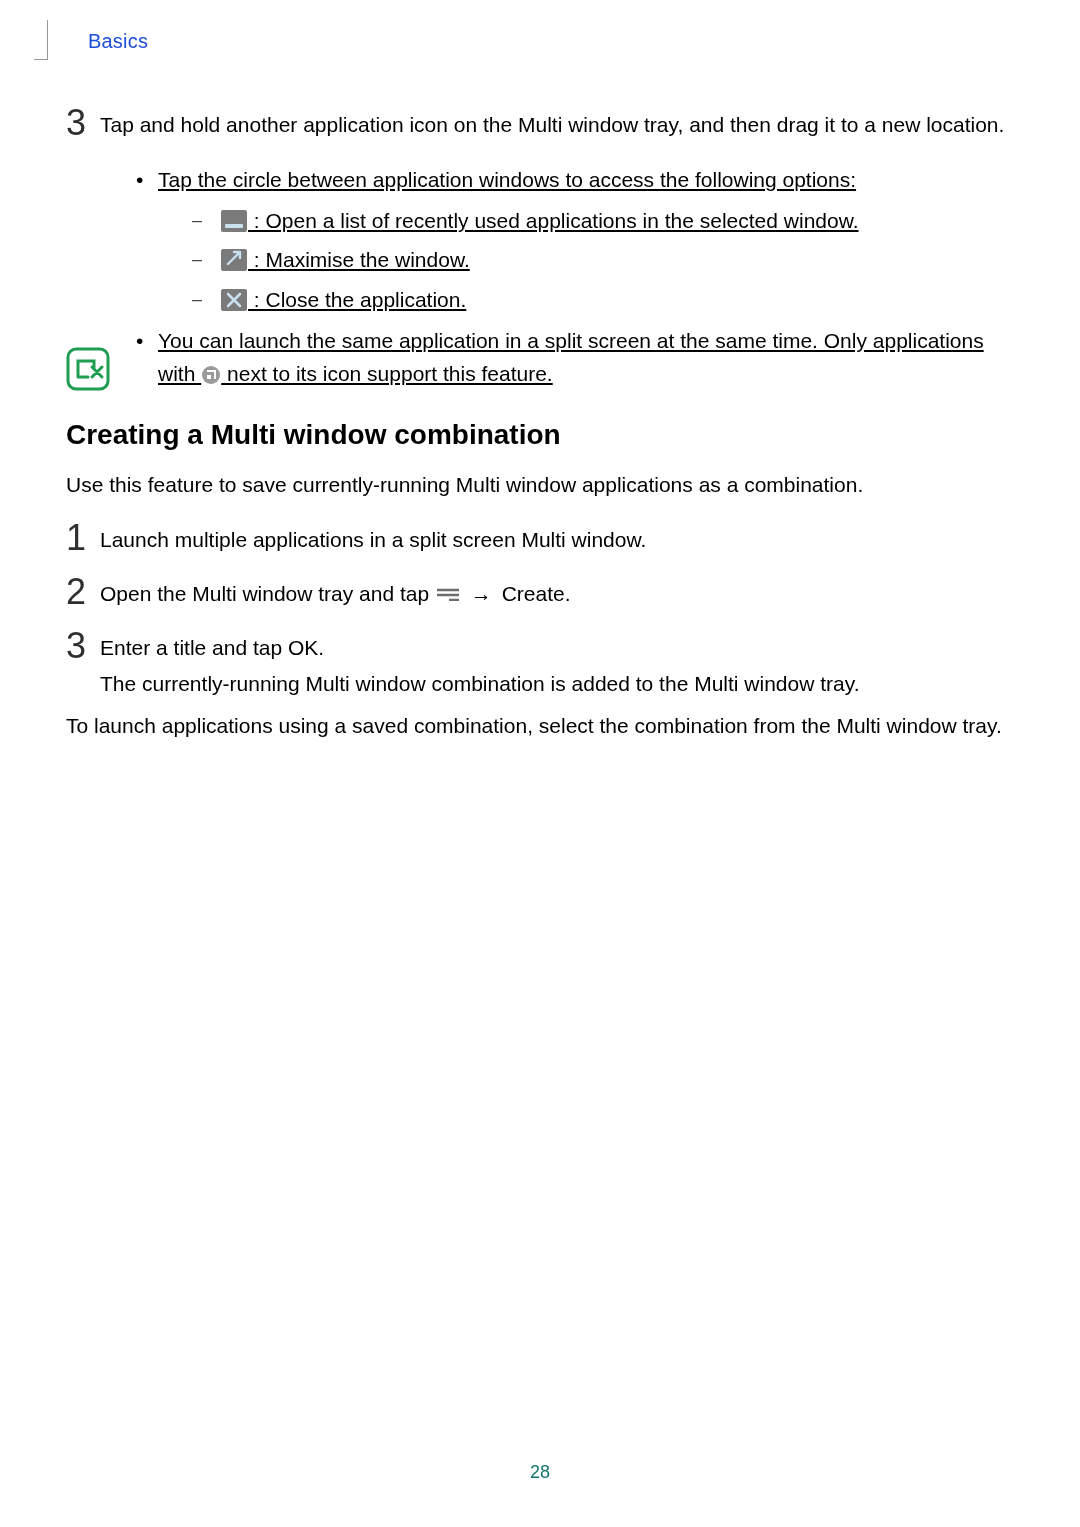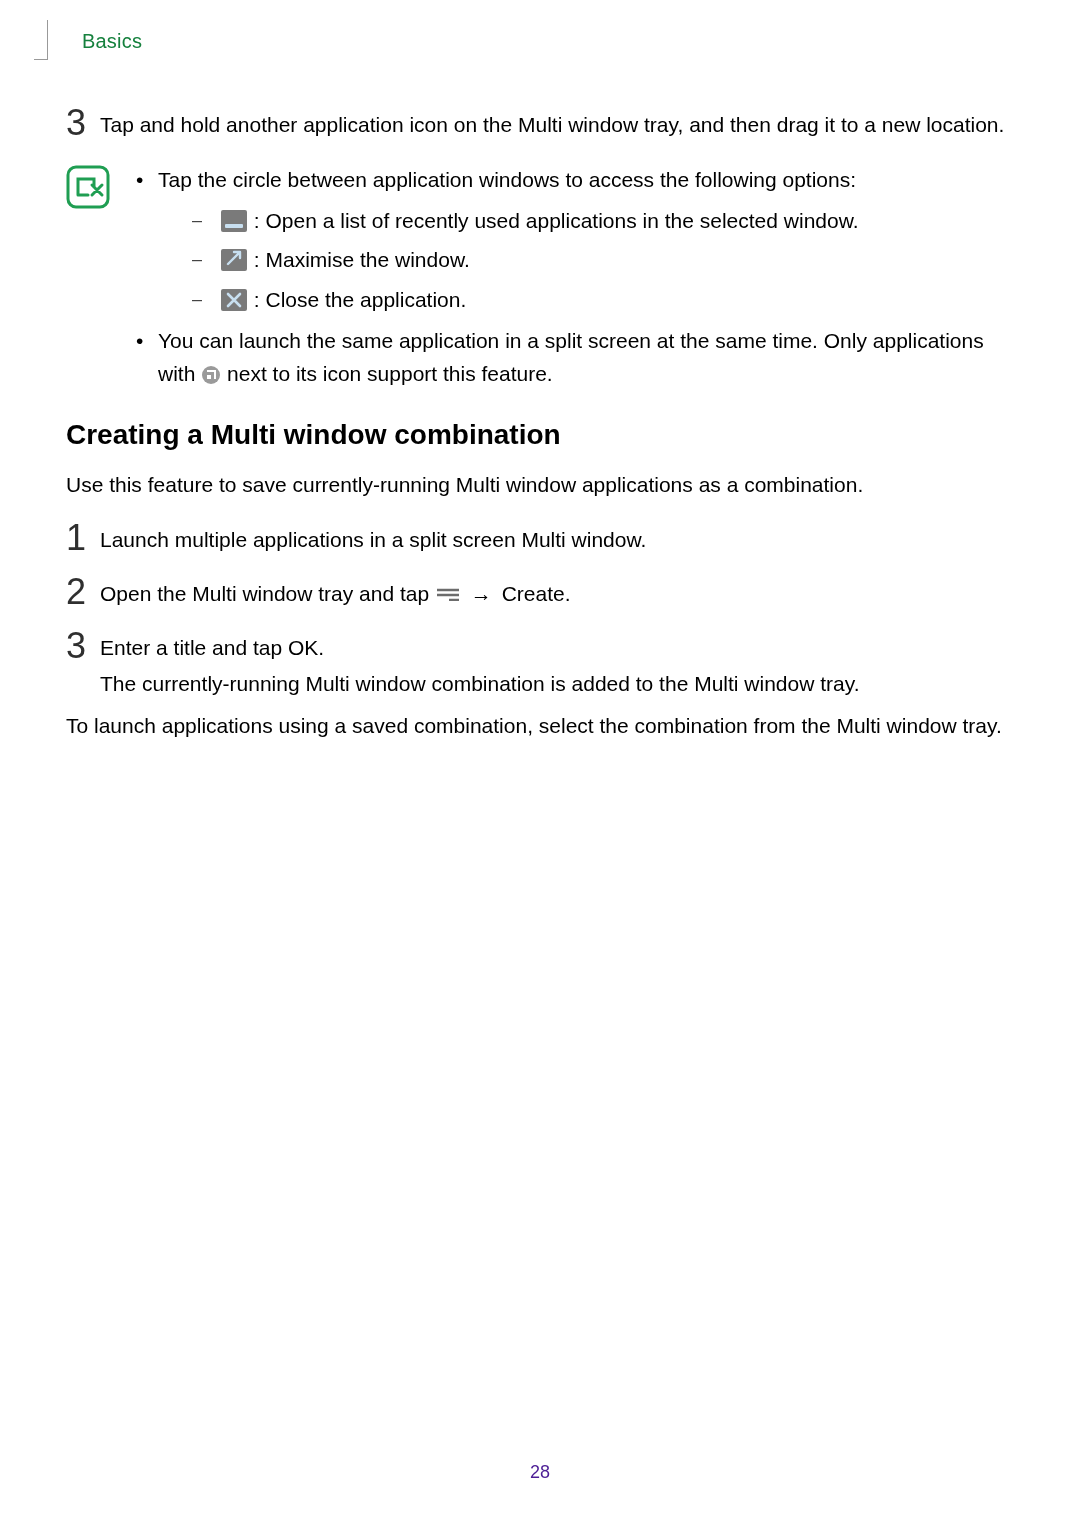--- a/index.html
+++ b/index.html
@@ -1,47 +1,47 @@
 <!DOCTYPE html>
 <html><head>
   <meta charset="utf-8">
   <style>
     * { box-sizing: border-box; margin: 0; padding: 0; }
     html, body { width: 1080px; height: 1527px; background: #fff; font-family: "Segoe UI", "Helvetica Neue", Arial, sans-serif; color: #000; }
     .page { position: relative; width: 1080px; height: 1527px; padding: 30px 66px 0 66px; }
     .tick-area { position: absolute; left: 34px; top: 20px; width: 14px; height: 40px; }
     .tick-v { position: absolute; left: 13px; top: 0; width: 1px; height: 40px; background: #999; }
     .tick-h { position: absolute; left: 0; top: 39px; width: 14px; height: 1px; background: #999; }
-    .breadcrumb { font-size: 20px; color: #15803d; letter-spacing: 0.2px; margin-left: 16px; margin-bottom: 52px; }
+    .breadcrumb { font-size: 20px; color: #1d4ed8; letter-spacing: 0.2px; margin-left: 22px; margin-bottom: 52px; }
     .content { }
     .row { display: flex; align-items: flex-start; }
     .step-num { font-size: 36px; color: #2f2f2f; width: 34px; flex: none; line-height: 1; font-family: "Segoe UI Light", "Helvetica Neue", Arial, sans-serif; font-weight: 300; position: relative; }
     .step-text { font-size: 21px; line-height: 1.5; flex: 1; padding-top: 4px; }
     .row-3 { margin-bottom: 22px; }
-    .tip-block { display: flex; align-items: flex-start; margin-bottom: 28px; }
+    .tip-block { display: flex; align-items: flex-end; margin-bottom: 28px; text-decoration: underline; }
     .tip-icon { width: 44px; height: 44px; flex: none; position: relative; margin-top: 2px; }
     .tip-icon svg { width: 44px; height: 44px; display: block; }
     .tip-body { flex: 1; padding-left: 20px; }
     .dot-list { list-style: none; }
     .dot-li { position: relative; padding-left: 28px; font-size: 21px; line-height: 1.6; }
     .dot-li::before { content: "•"; position: absolute; left: 6px; top: 0; color: #000; }
     .dash-list { list-style: none; margin-top: 6px; }
     .dash-li { position: relative; padding-left: 62px; font-size: 21px; line-height: 1.7; margin-bottom: 4px; }
     .dash-li::before { content: "–"; position: absolute; left: 34px; top: 2px; color: #444; font-size: 18px; }
     .inline-icon { display: inline-block; width: 28px; height: 24px; vertical-align: -5px; position: relative; }
     .inline-icon svg { display: block; width: 100%; height: 100%; }
     .inline-icon-sm { display: inline-block; width: 20px; height: 20px; vertical-align: -4px; position: relative; }
     .inline-icon-sm svg { display: block; width: 100%; height: 100%; }
     .heading2 { font-size: 28px; font-weight: 700; margin-bottom: 18px; }
     .para { font-size: 21px; line-height: 1.5; margin-bottom: 20px; }
     .bold { font-weight: 400; }
     .arrow { display: inline-block; font-size: 21px; padding: 0 4px; }
     .steps2 .row { margin-bottom: 18px; }
     .step-sub { font-size: 21px; line-height: 1.5; margin-left: 34px; margin-top: 0; }
-    .page-num { position: absolute; bottom: 44px; left: 0; right: 0; text-align: center; font-size: 18px; color: #4c1d95; }
+    .page-num { position: absolute; bottom: 44px; left: 0; right: 0; text-align: center; font-size: 18px; color: #0f766e; }
   </style>
 </head>
 <body>
 
 <div class="page">
   <div class="tick-area">
     <div class="tick-v"></div>
     <div class="tick-h"></div>
   </div>
   <div class="breadcrumb">Basics</div>

